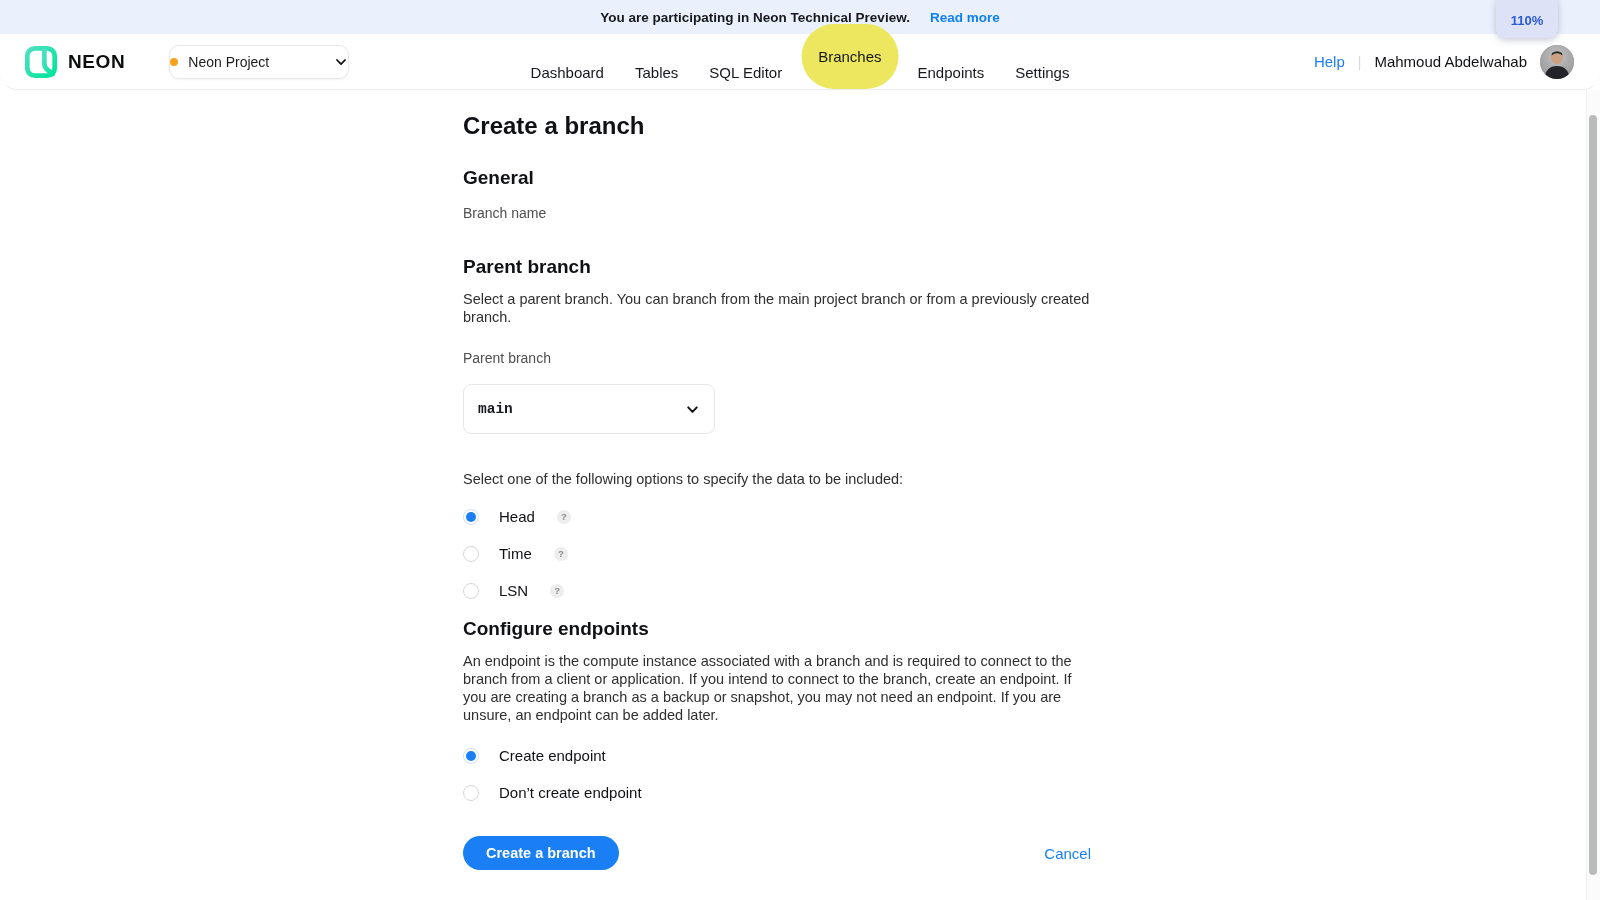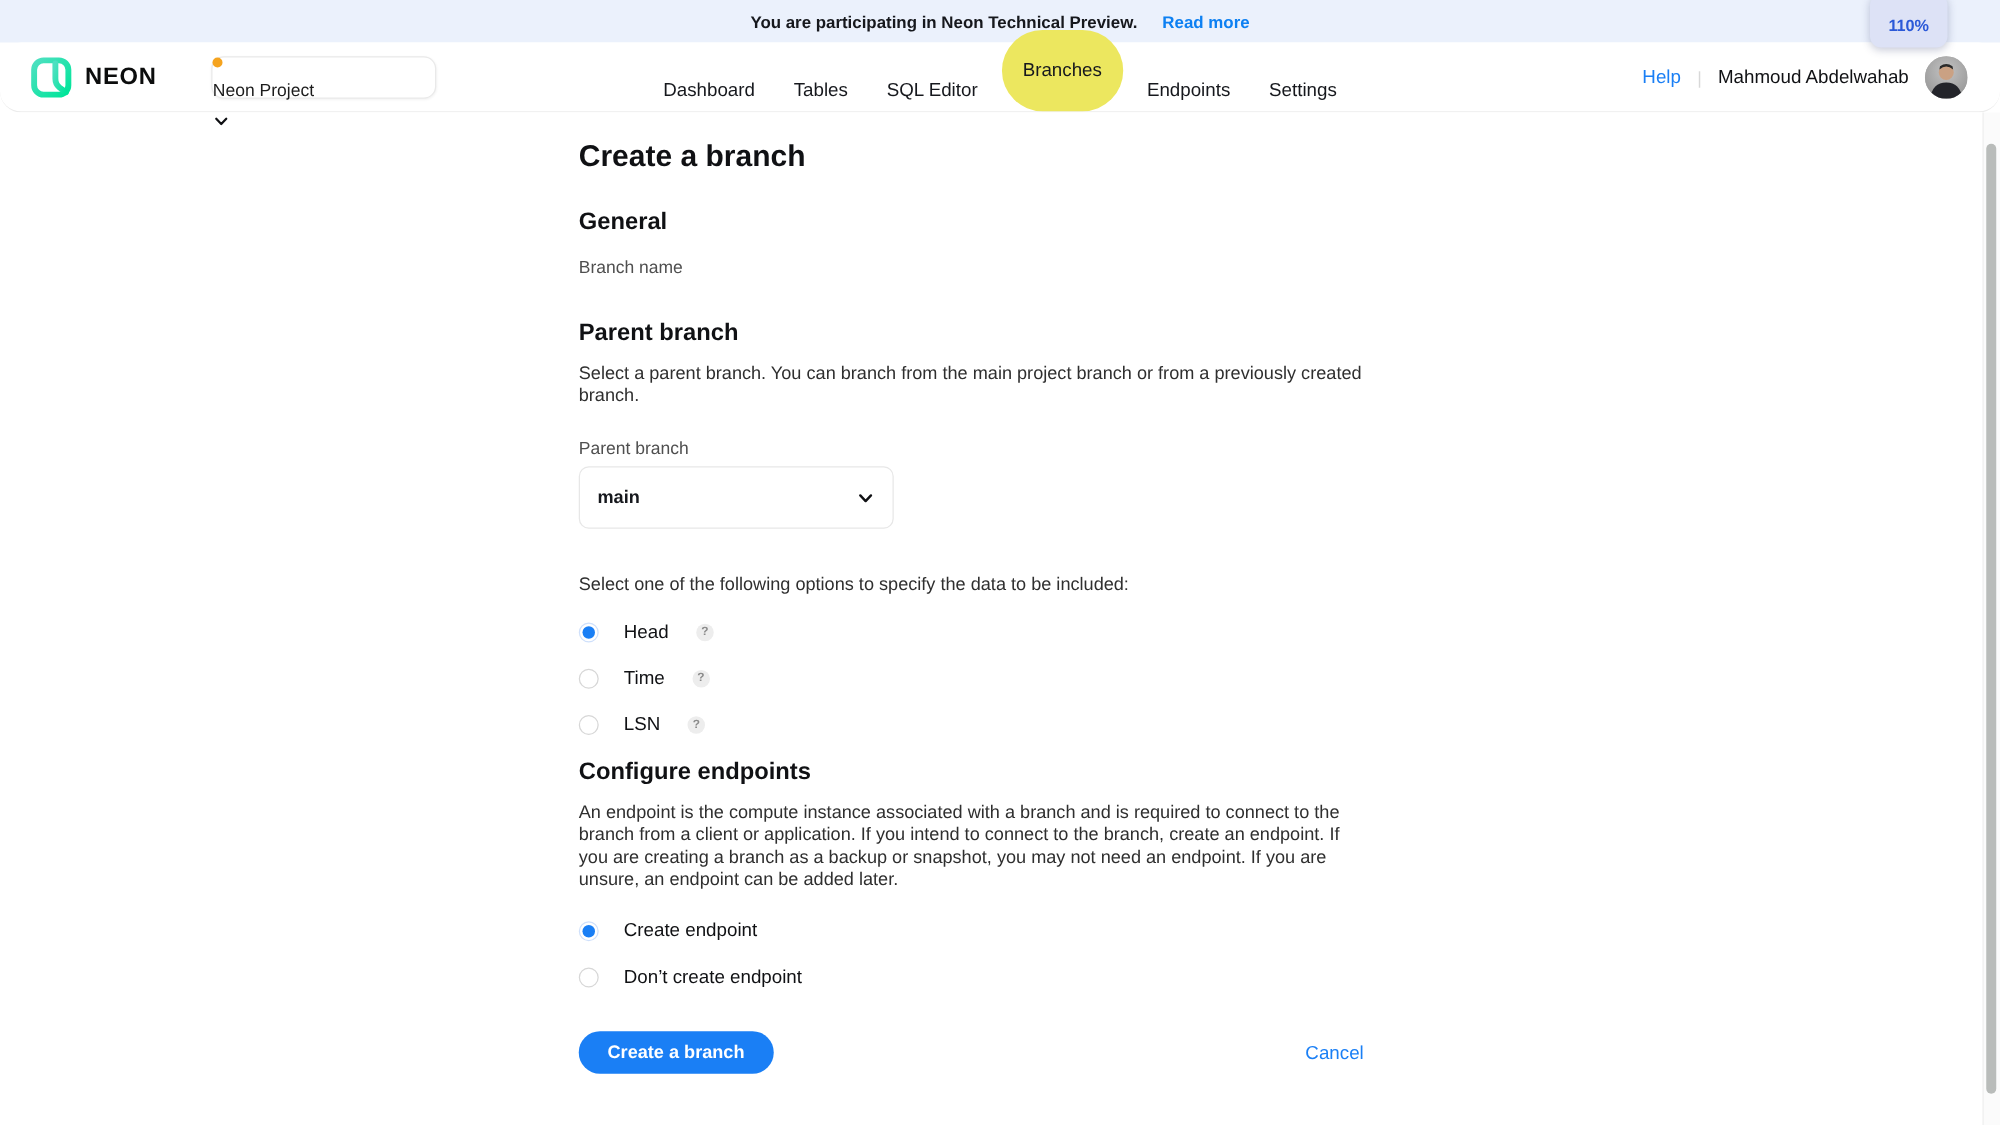--- a/index.html
+++ b/index.html
@@ -49,24 +49,23 @@
   }
   .logo { display: flex; align-items: center; gap: 10px; cursor: pointer; }
   .logo-text { font-size: 19px; font-weight: 800; letter-spacing: .6px; color: #0c0d0d; }
 
   .project-selector {
     margin-left: 44px;
     width: 180px; height: 34px;
     border: 1px solid #e9e9e9; border-radius: 10px;
     background: #fff;
     box-shadow: 0 1px 2px rgba(0,0,0,.05);
-    display: flex; gap: 10px;
+    display: flex; align-items: center; gap: 10px;
     padding: 0 0;
     cursor: pointer;
-    flex-direction: column;
   }
   .project-dot { width: 8px; height: 8px; border-radius: 50%; background: #f5a31e; flex: none; }
   .project-name { flex: 1; font-size: 14px; color: #1c1c1c; }
 
   .nav {
     position: absolute; left: 50%; top: 0; height: 100%;
     transform: translateX(-50%);
     display: flex; align-items: flex-end; gap: 7px;
   }
   .nav-item {
@@ -117,28 +116,29 @@
     outline: none;
     background: #fff;
   }
   .text-input::placeholder { color: #b3b3b3; }
 
   .parent-heading { margin-top: 35px; }
   .body-text { margin: 12px 0 0; font-size: 14.5px; line-height: 18px; color: #2f2f2f; }
   .parent-label { margin-top: 24px; }
 
   .select {
-    margin-top: 7px;
+    margin-top: 18px;
     width: 252px; height: 50px;
     border: 1px solid #e7e7e7; border-radius: 8px;
     background: #fff;
     display: flex; align-items: center; justify-content: space-between;
     padding: 0 14px;
     font-size: 14.5px; font-weight: 600; color: #16181d;
     cursor: pointer;
+    font-family: Liberation Mono, monospace;
   }
 
   .options-prompt { margin-top: 36px; }
 
   .radio-row { display: flex; align-items: center; gap: 20px; margin-top: 20px; cursor: pointer; }
   .radio-row.first { margin-top: 20px; }
   .radio {
     width: 16px; height: 16px; border-radius: 50%;
     background: #fff; position: relative; flex: none;
   }

